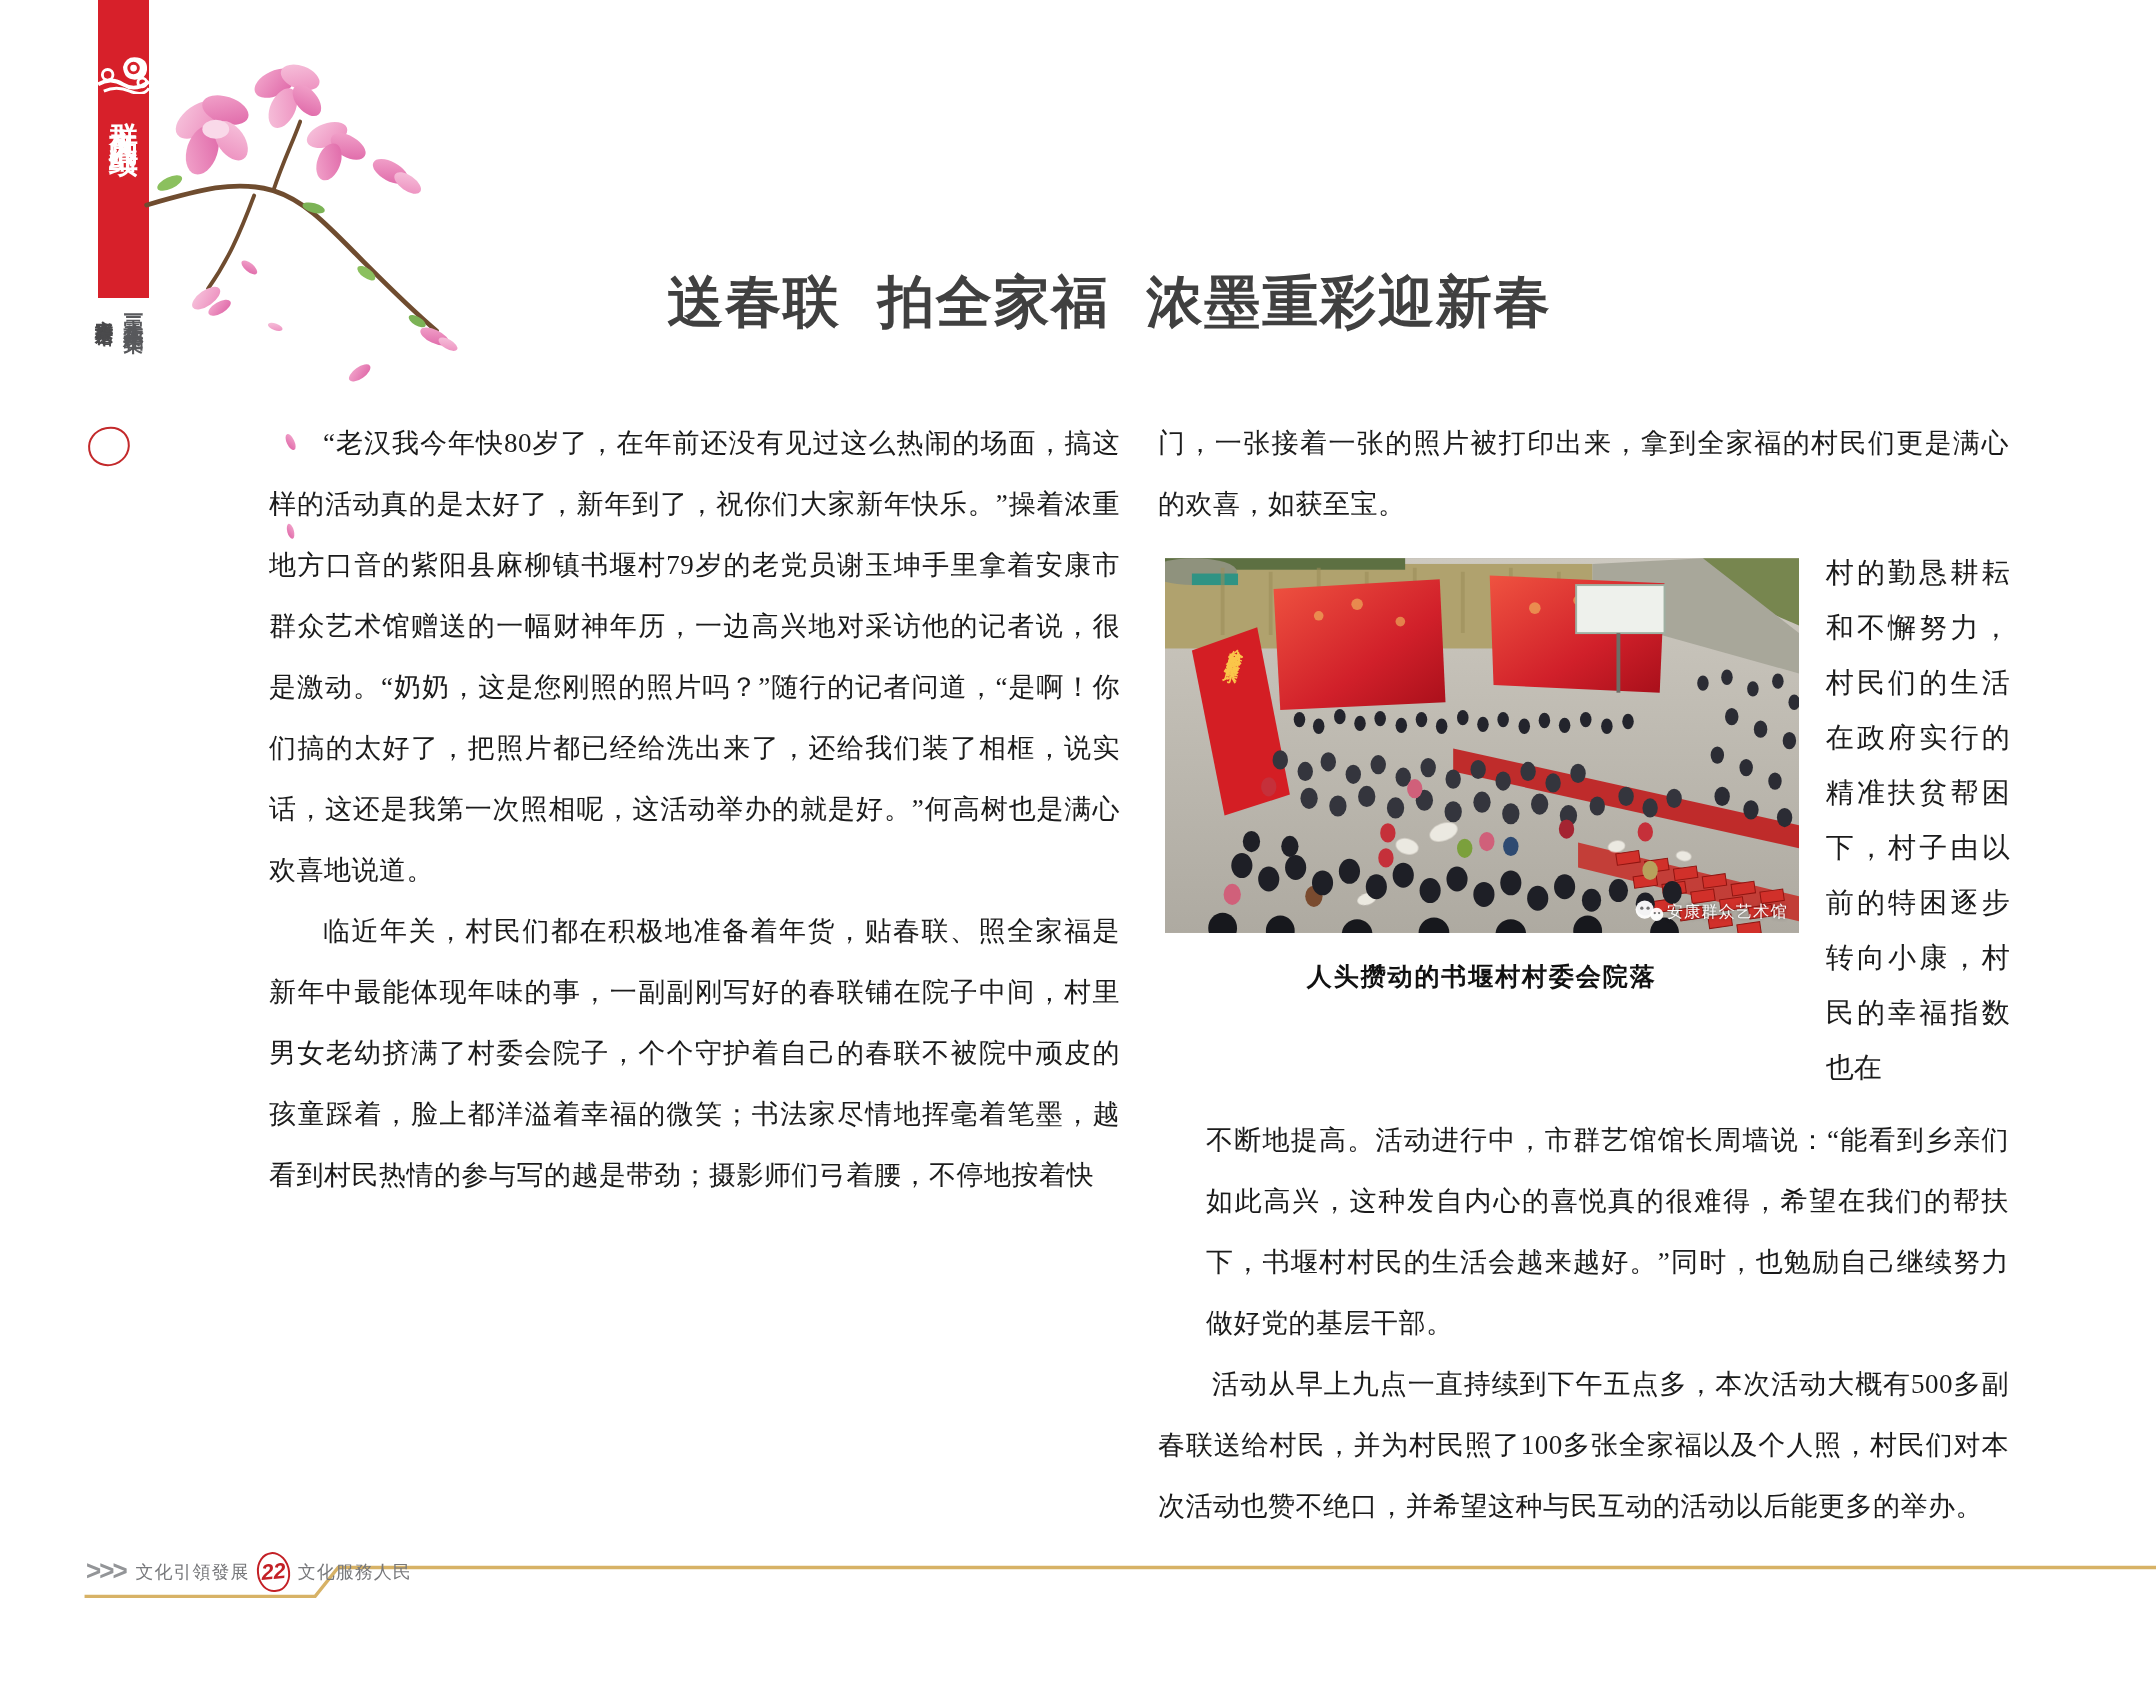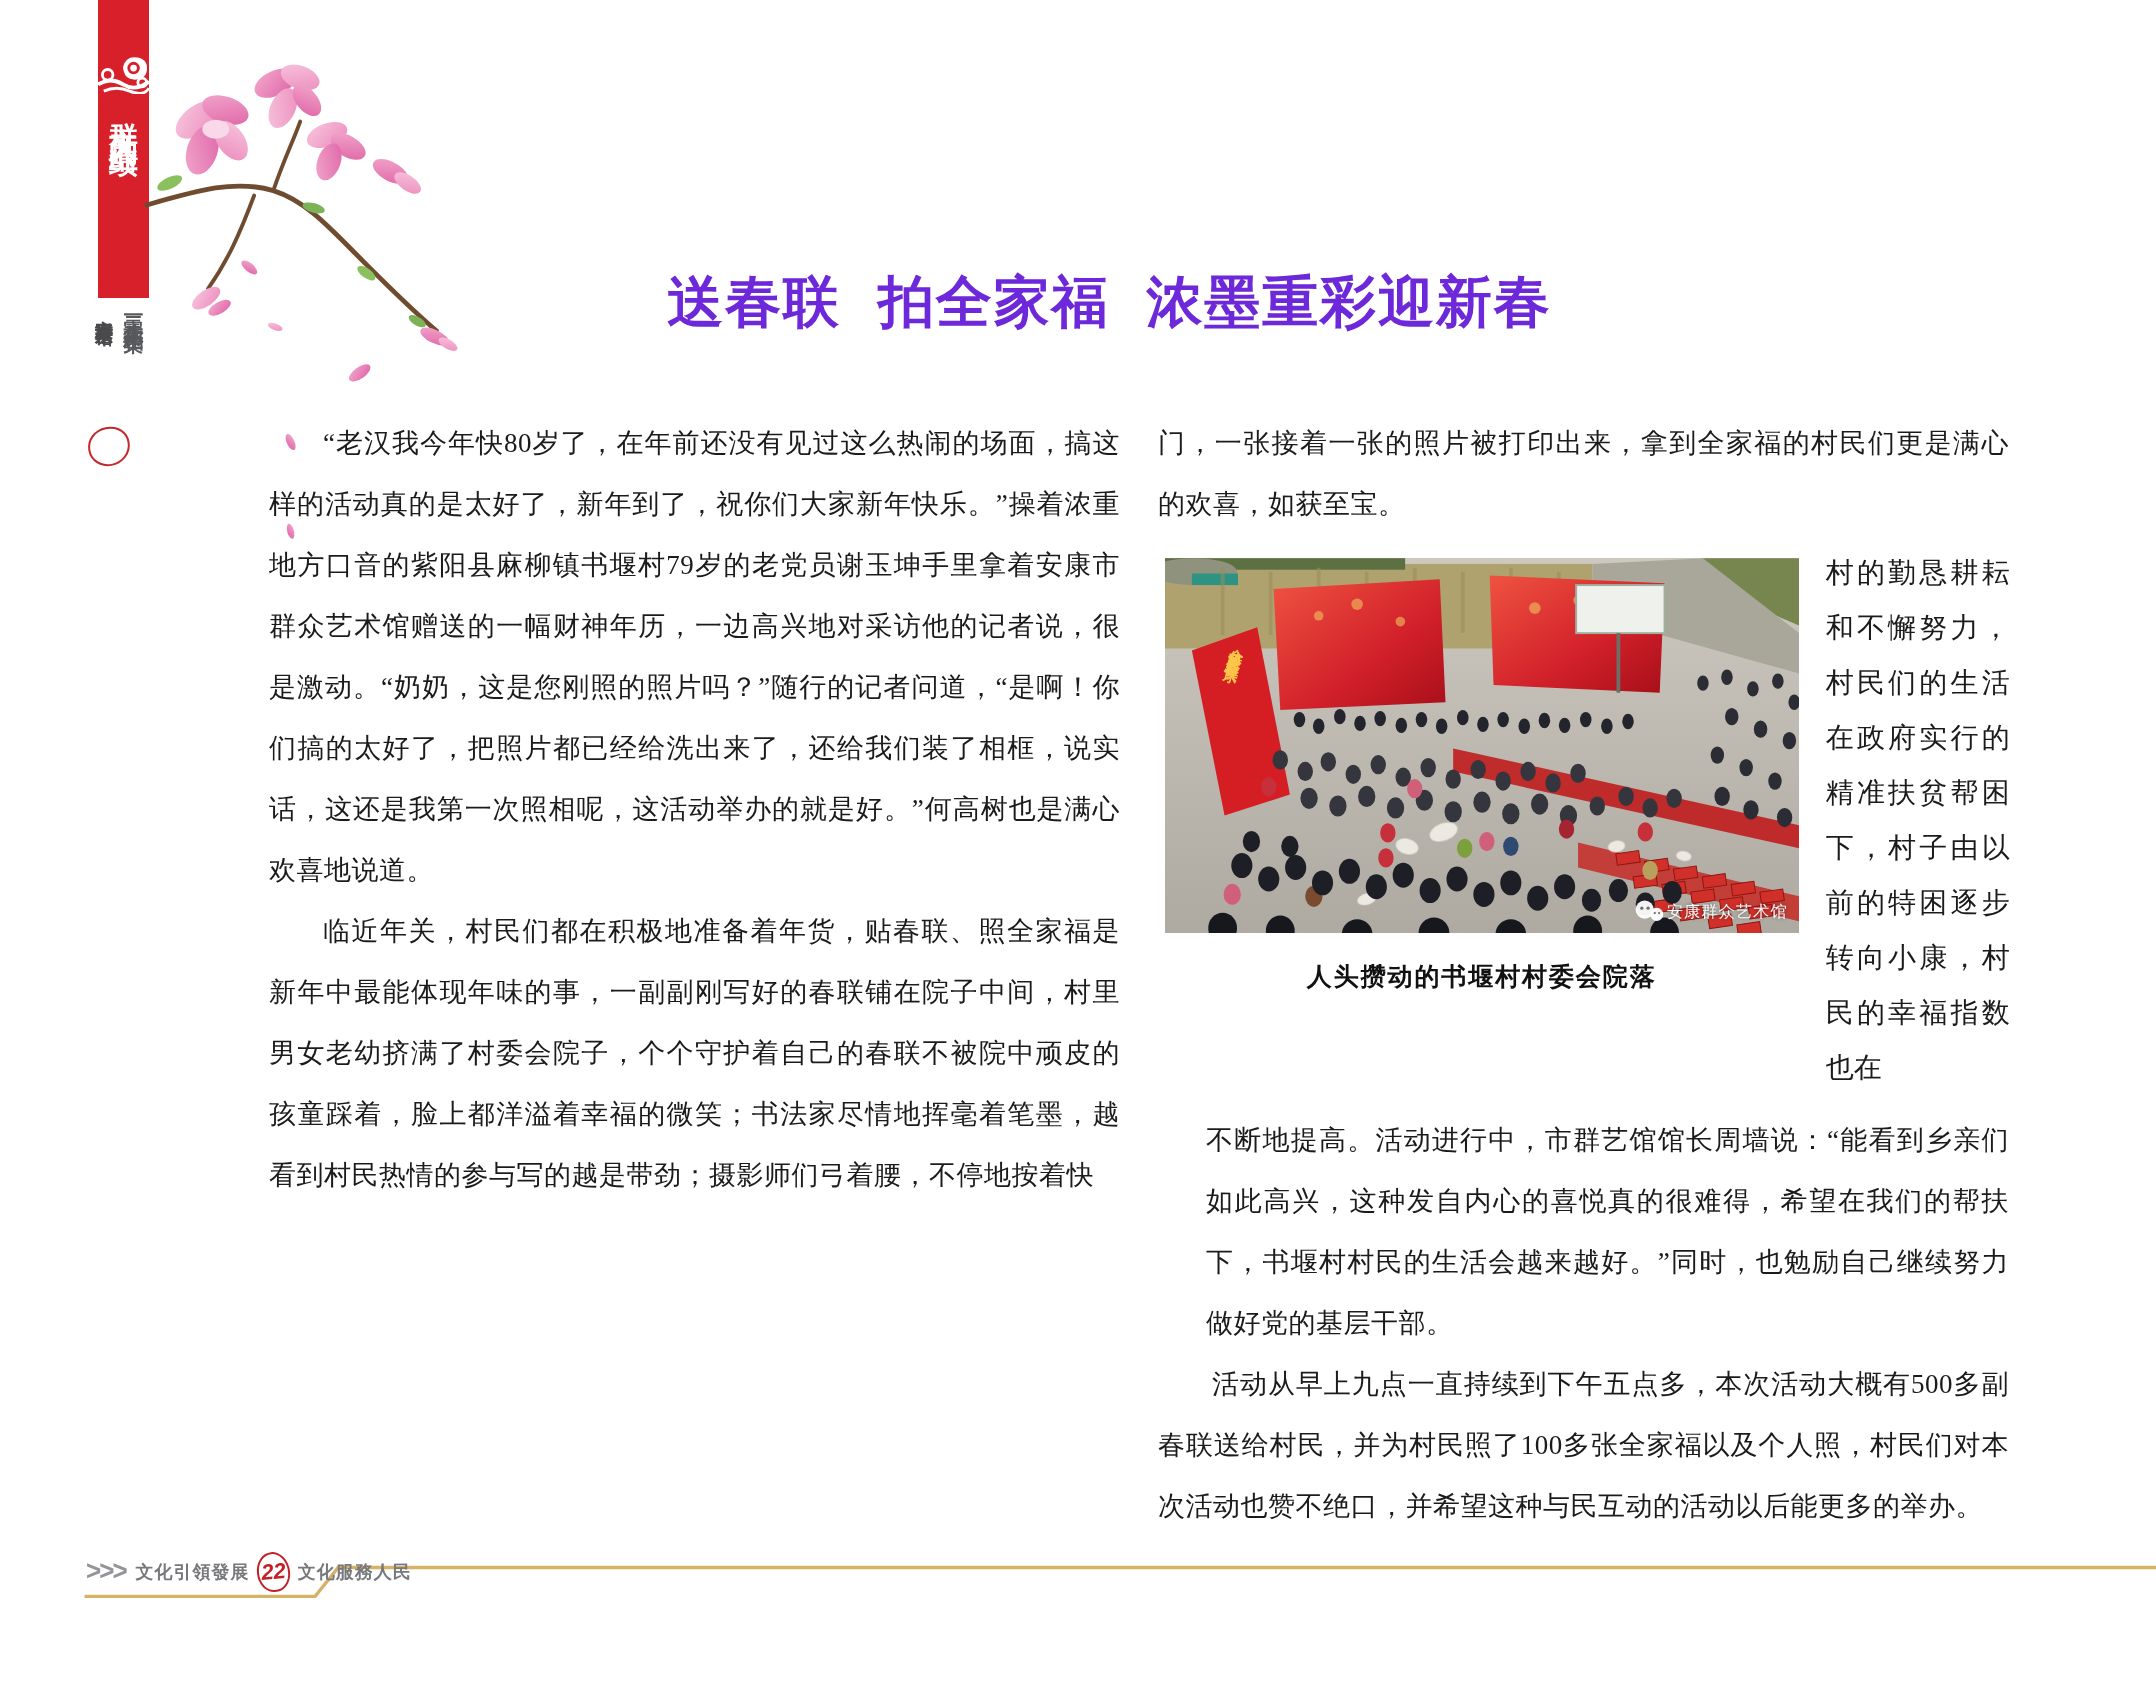--- a/index.html
+++ b/index.html
@@ -17,21 +17,21 @@
   .calli-col{position:absolute;left:92px;top:306px;writing-mode:vertical-rl;text-orientation:upright;
       font-weight:bold;font-size:18px;color:#4a4a4c;letter-spacing:1px;}
   .seal{position:absolute;left:88px;top:427px;width:38px;height:35px;border:2.9px solid #c3292b;
       border-radius:50% 46% 52% 48%;transform:rotate(-10deg);}
 
   
   .flower{position:absolute;left:139px;top:27px;width:355px;height:524px;pointer-events:none;}
 
   
   .article-title{position:absolute;left:437px;top:227px;width:1345px;text-align:center;
-      font-size:56px;font-weight:bold;letter-spacing:1.9px;word-spacing:21px;color:#6d28d9;white-space:nowrap;}
+      font-size:56px;font-weight:bold;letter-spacing:1.9px;word-spacing:21px;color:#404040;white-space:nowrap;}
 
   
   .col{position:absolute;top:413px;width:851px;font-size:27px;line-height:61px;
       text-align:justify;letter-spacing:0.5px;}
   .col-left{left:269px;}
   .col-right{left:1158px;}
   .para{margin:0;text-indent:2em;}
   .para.noindent{text-indent:0;}
 
   .fig-row{display:flex;align-items:flex-start;}
@@ -48,21 +48,21 @@
   .beside{flex:none;width:184px;margin-top:9.6px;font-size:28px;line-height:55px;
       text-align:justify;letter-spacing:0;}
   .para2rest{margin-top:15.4px;text-indent:0;margin-left:48px;}
 
   
   .footer-line{position:absolute;left:0;top:1556px;width:2157px;height:48px;}
   .footer-bar{position:absolute;left:86px;top:1554px;height:35px;display:flex;align-items:center;
       font-family:"Liberation Sans",sans-serif;}
   .chevrons{color:#939598;font-weight:bold;font-size:26px;letter-spacing:-1.9px;margin-right:9.6px;
       transform:scaleY(1.05);}
-  .f-label{color:#77787b;font-size:18px;font-weight:bold;letter-spacing:1px;}
+  .f-label{color:#77787b;font-size:18px;font-weight:normal;letter-spacing:1px;}
   .page-oval{box-sizing:border-box;width:33px;height:40px;margin:0 7.7px;border:2.4px solid #c32026;
       border-radius:50% 55% 48% 52%;display:flex;align-items:center;justify-content:center;
       color:#c32026;font-size:22px;font-weight:bold;font-style:italic;transform:rotate(-5deg);}
 </style>
 </head>
 <body>
 
 <div class="page">
 
   <div class="red-band">

